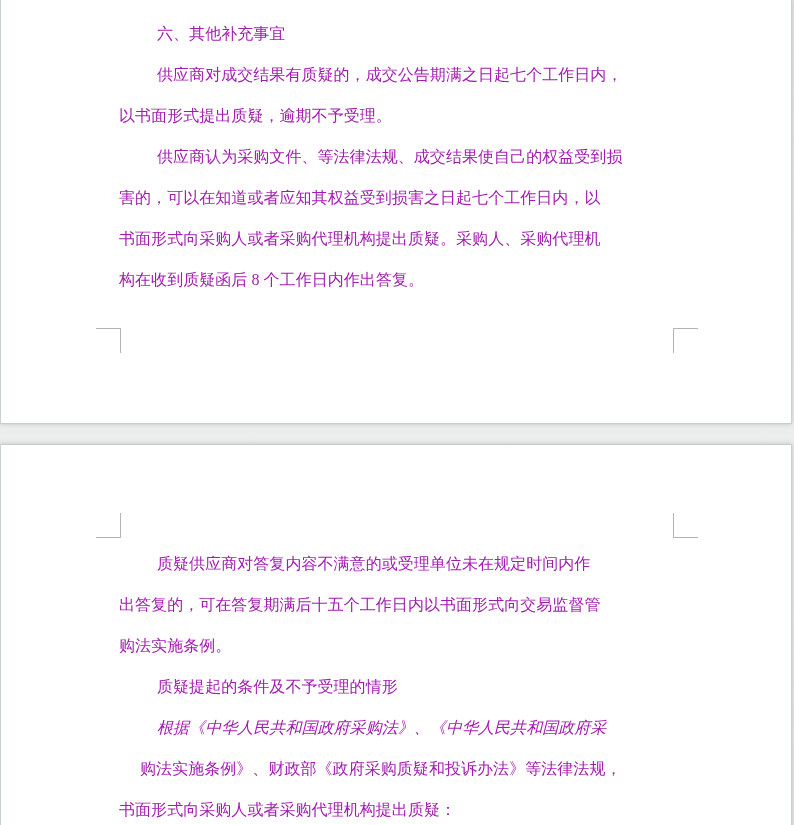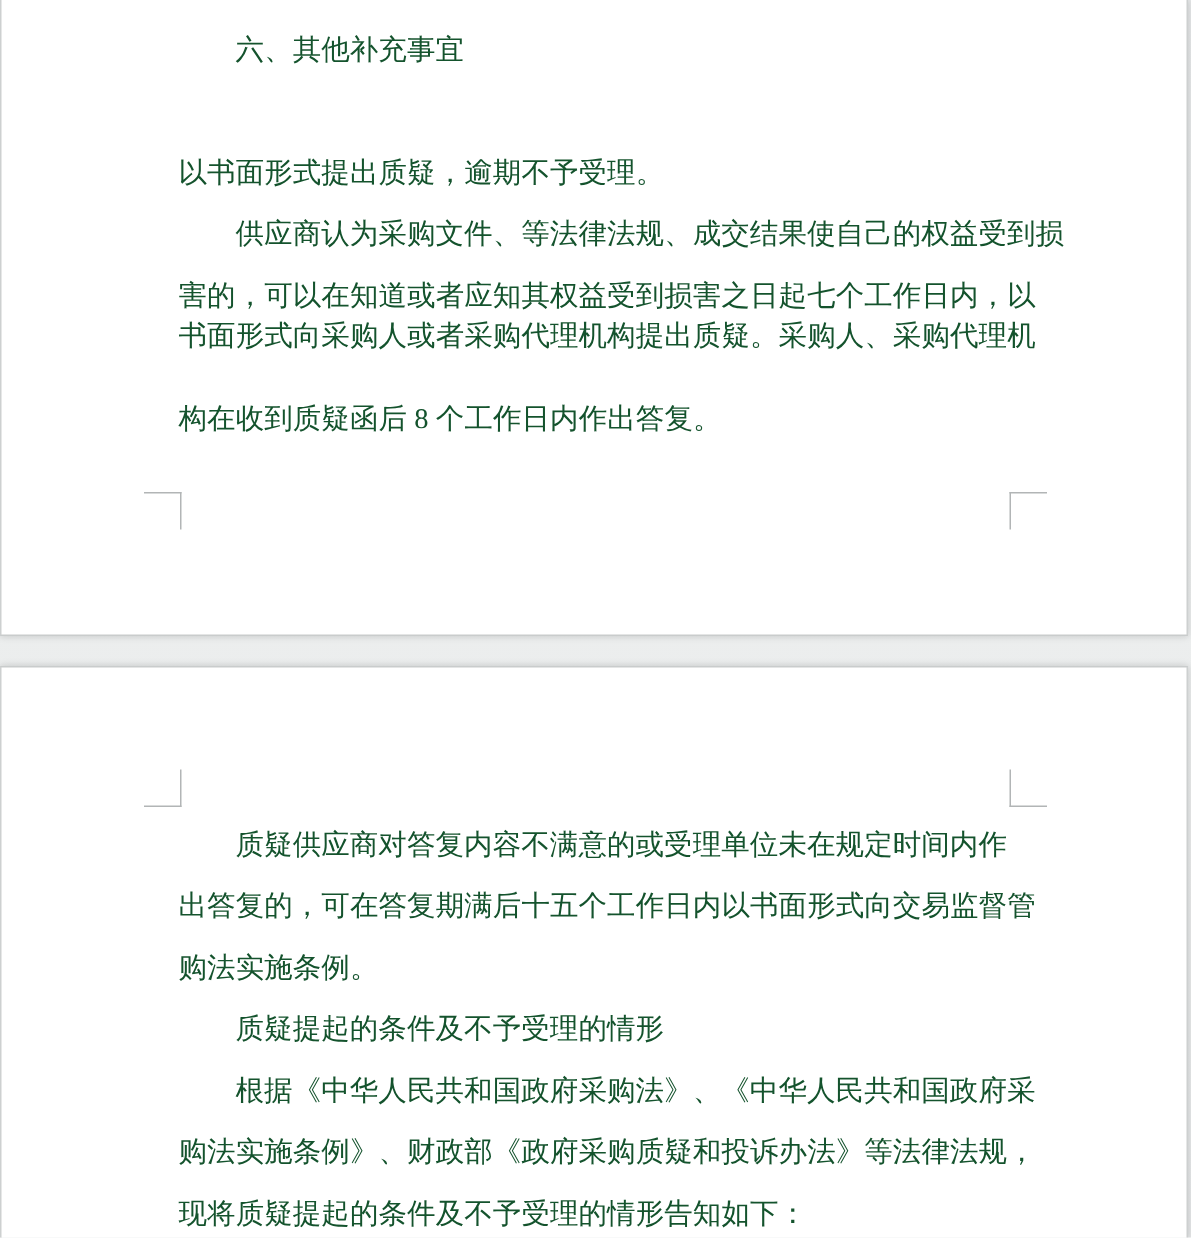--- a/index.html
+++ b/index.html
@@ -43,23 +43,23 @@
     left: 0;
     top: 424px;
     width: 794px;
     height: 20px;
   }
   .text-line {
     position: absolute;
     left: 118px;
     height: 22px;
     white-space: nowrap;
-    font-size: 19px;
+    font-size: 16px;
     letter-spacing: 0.05px;
-    color: #14532d;
+    color: #a21caf;
     line-height: 22px;
   }
   .text-line--indent {
     left: 156px;
   }
   
   .crop {
     position: absolute;
     width: 24px;
     height: 24px;
@@ -68,56 +68,57 @@
   .crop--p1-right { left: 673px; top: 328px; border-top: 1px solid #b2b5b6;    border-left: 1px solid #b2b5b6; }
   .crop--p2-left  { left: 96px;  top: 513px; border-bottom: 1px solid #b2b5b6; border-right: 1px solid #b2b5b6; }
   .crop--p2-right { left: 673px; top: 513px; border-bottom: 1px solid #b2b5b6; border-left: 1px solid #b2b5b6; }
 
   
   .p1-l1 { top: 23px; }
   .p1-l2 { top: 64px; }
   .p1-l3 { top: 105px; }
   .p1-l4 { top: 146px; }
   .p1-l5 { top: 187px; text-align: right; }
-  .p1-l6 { top: 214px; }
+  .p1-l6 { top: 228px; }
   .p1-l7 { top: 269px; }
 
   
   .p2-l1 { top: 108px; }
   .p2-l2 { top: 149px; }
   .p2-l3 { top: 190px; }
   .p2-l4 { top: 231px; }
-  .p2-l5 { top: 272px; }
-  .p2-l6 { top: 313px; }
+  .p2-l5 { top: 272px; font-style: italic; }
+  .p2-l6 { top: 313px; margin-left: 21px; }
   .p2-l7 { top: 354px; }
 </style>
 </head>
 <body>
 
 <div class="canvas">
 
   <div class="page page--top">
     <div class="text-line text-line--indent p1-l1">六、其他补充事宜</div>
+    <div class="text-line text-line--indent p1-l2">供应商对成交结果有质疑的，成交公告期满之日起七个工作日内，</div>
     <div class="text-line p1-l3">以书面形式提出质疑，逾期不予受理。</div>
     <div class="text-line text-line--indent p1-l4">供应商认为采购文件、等法律法规、成交结果使自己的权益受到损</div>
     <div class="text-line p1-l5">害的，可以在知道或者应知其权益受到损害之日起七个工作日内，以</div>
     <div class="text-line p1-l6">书面形式向采购人或者采购代理机构提出质疑。采购人、采购代理机</div>
     <div class="text-line p1-l7">构在收到质疑函后 8 个工作日内作出答复。</div>
   </div>
 
   <div class="page-gap"></div>
 
   <div class="page page--bottom">
     <div class="text-line text-line--indent p2-l1">质疑供应商对答复内容不满意的或受理单位未在规定时间内作</div>
     <div class="text-line p2-l2">出答复的，可在答复期满后十五个工作日内以书面形式向交易监督管</div>
     <div class="text-line p2-l3">购法实施条例。</div>
     <div class="text-line text-line--indent p2-l4">质疑提起的条件及不予受理的情形</div>
     <div class="text-line text-line--indent p2-l5">根据《中华人民共和国政府采购法》、《中华人民共和国政府采</div>
     <div class="text-line p2-l6">购法实施条例》、财政部《政府采购质疑和投诉办法》等法律法规，</div>
-    <div class="text-line p2-l7">现将质疑提起的条件及不予受理的情形告知如下：</div>
+    <div class="text-line p2-l7">书面形式向采购人或者采购代理机构提出质疑：</div>
   </div>
 
   <div class="crop crop--p1-left"></div>
   <div class="crop crop--p1-right"></div>
   <div class="crop crop--p2-left"></div>
   <div class="crop crop--p2-right"></div>
 
 </div>
 
 </body></html>

